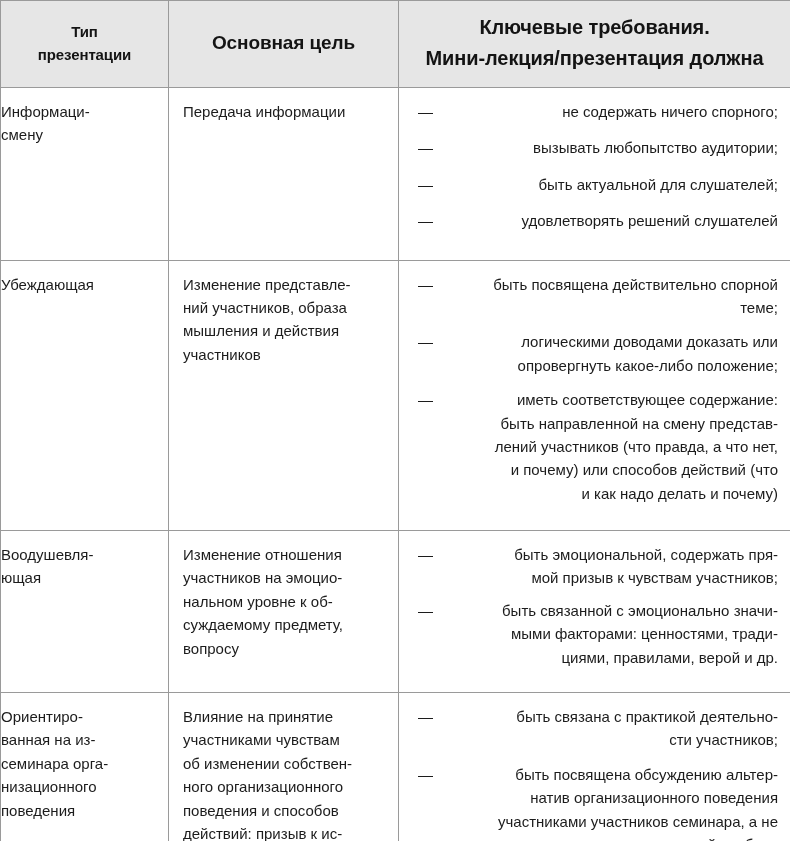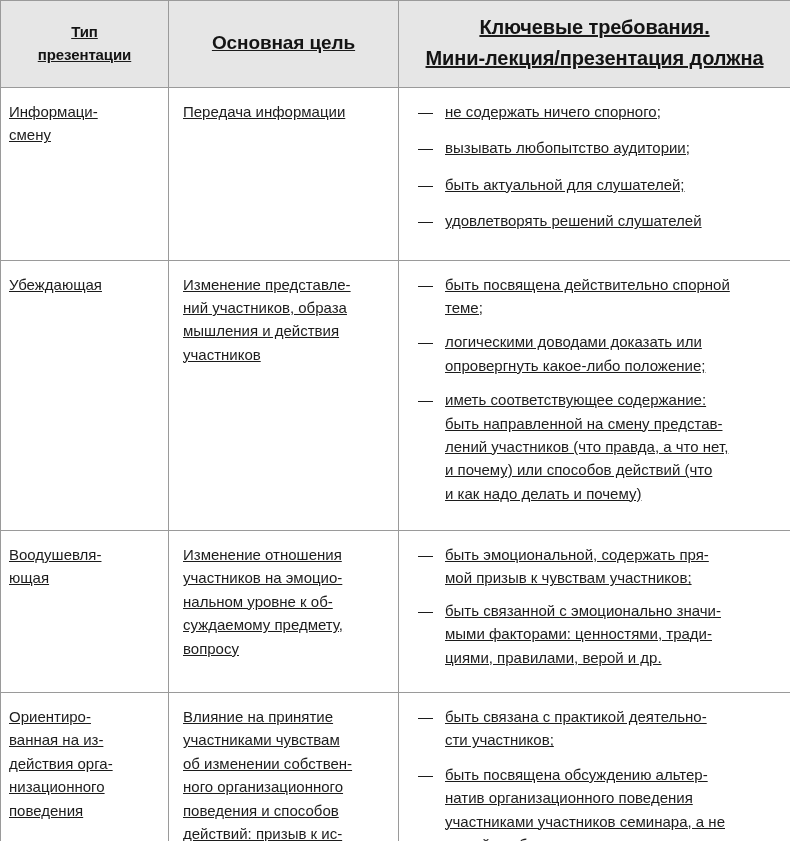--- a/index.html
+++ b/index.html
@@ -14,21 +14,20 @@
     -webkit-font-smoothing: antialiased;
   }
 
   .page {
     width: 790px;
     height: 841px;
     position: relative;
     background: #ffffff;
     box-sizing: border-box;
     overflow: hidden;
-    text-decoration: underline;
   }
 
   table.presentation-table {
     width: 790px;
     border-collapse: collapse;
     table-layout: fixed;
     border: 1px solid #9a9a9a;
     box-sizing: border-box;
   }
 
@@ -59,21 +58,21 @@
   tbody td {
     border: 1px solid #9a9a9a;
     vertical-align: top;
     font-size: 15px;
     line-height: 1.56;
     color: #1c1c1c;
     background: #ffffff;
   }
 
   td.cell-type {
-    padding: 12px 10px 14px 8px;
+    padding: 12px 10px 14px 0;
   }
   td.cell-goal {
     padding: 12px 10px 14px 14px;
   }
   td.cell-req {
     padding: 12px 12px 14px 10px;
   }
 
   .wrapline { display: block; white-space: nowrap; }
 
@@ -94,21 +93,21 @@
     position: absolute;
     left: 9px;
     top: 0;
     width: 18px;
     color: #1c1c1c;
     font-size: 15px;
     line-height: 1.56;
   }
 
   
-  ul.req-list > li .wrapline { line-height: 1.56; }
+  ul.req-list > li .wrapline { line-height: 1.56; text-align: right; }
 
   
   tr[data-row-index="0"] ul.req-list > li { margin-bottom: 13px; }
   tr[data-row-index="1"] ul.req-list > li { margin-bottom: 9px; }
   tr[data-row-index="2"] ul.req-list > li { margin-bottom: 11px; }
   tr[data-row-index="3"] ul.req-list > li { margin-bottom: 11px; }
 </style>
 </head>
 <body>
 
@@ -222,21 +221,21 @@
                 <span class="wrapline">мыми факторами: ценностями, тради-</span>
                 <span class="wrapline">циями, правилами, верой и др.</span>
               </li>
             </ul>
           </td>
         </tr>
         <tr data-row-index="3">
           <td class="cell-type">
             <span class="wrapline">Ориентиро-</span>
             <span class="wrapline">ванная на из-</span>
-            <span class="wrapline">действия орга-</span>
+            <span class="wrapline">семинара орга-</span>
             <span class="wrapline">низационного</span>
             <span class="wrapline">поведения</span>
           </td>
           <td class="cell-goal">
             <span class="wrapline">Влияние на принятие</span>
             <span class="wrapline">участниками чувствам</span>
             <span class="wrapline">об изменении собствен-</span>
             <span class="wrapline">ного организационного</span>
             <span class="wrapline">поведения и способов</span>
             <span class="wrapline">действий: призыв к ис-</span>

